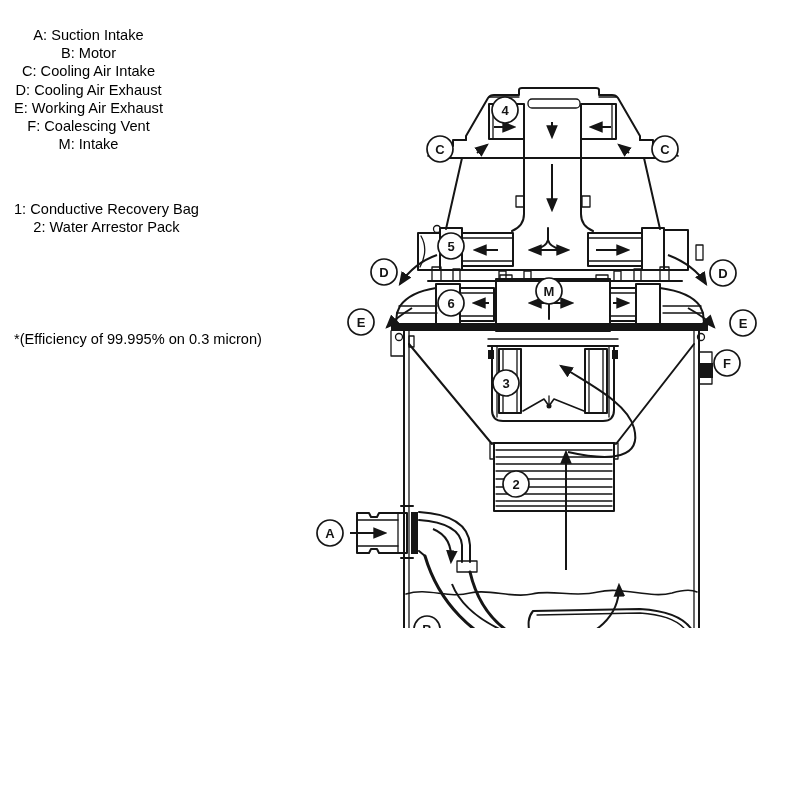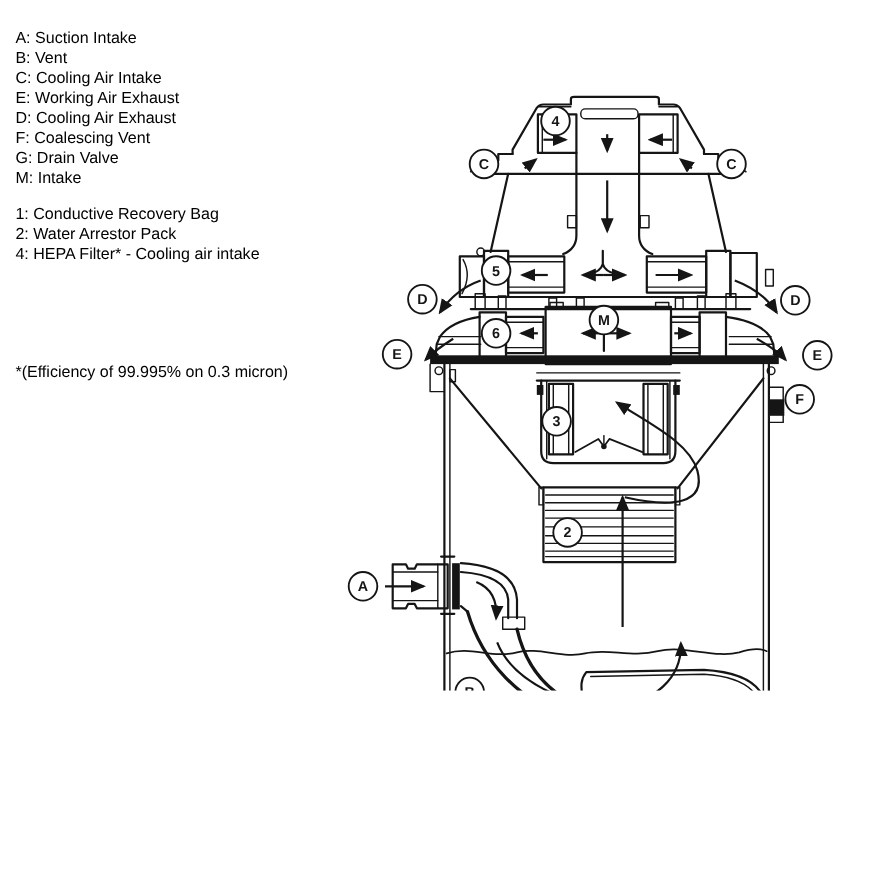--- a/index.html
+++ b/index.html
@@ -1,52 +1,50 @@
 <!DOCTYPE html>
 <html><head>
 <meta charset="utf-8">
 <style>
   html,body{margin:0;padding:0;background:#fff;}
   #stage{position:relative;width:800px;height:628px;background:#ffffff;overflow:hidden;
-         font-family:"Liberation Sans",sans-serif;color:#000;}
+         font-family:"Liberation Sans",sans-serif;color:#000;text-align:center;}
   .legend-block{position:absolute;left:14px;font-size:14.6px;line-height:18.2px;
                 color:#000;white-space:nowrap;}
   #legend-letters{top:26px;}
-  #legend-numbers{top:186px;}
+  #legend-numbers{top:200px;}
   #legend-footnote{top:330px;}
   svg{position:absolute;left:0;top:0;}
   .ln{fill:none;stroke:#151515;stroke-width:2;stroke-linejoin:round;stroke-linecap:round;}
   .thin{stroke-width:1.3;}
   .mid{stroke-width:1.6;}
   .fat{stroke-width:3;}
   .solid{fill:#151515;stroke:none;}
   .co{fill:#ffffff;stroke:#151515;stroke-width:1.7;}
   .co-t{fill:#151515;stroke:none;font-family:"Liberation Sans",sans-serif;
         font-weight:bold;font-size:13px;text-anchor:middle;}
   .arrow{fill:none;stroke:#151515;stroke-width:2;stroke-linecap:butt;}
 </style>
 </head>
 <body>
 
 <div id="stage">
 
   <div id="legend-letters" class="legend-block">
     <div>A: Suction Intake</div>
-    <div>B: Vent</div>
+    <div>B: Motor</div>
     <div>C: Cooling Air Intake</div>
+    <div>D: Cooling Air Exhaust</div>
     <div>E: Working Air Exhaust</div>
-    <div>D: Cooling Air Exhaust</div>
     <div>F: Coalescing Vent</div>
-    <div>G: Drain Valve</div>
     <div>M: Intake</div>
   </div>
   <div id="legend-numbers" class="legend-block">
     <div>1: Conductive Recovery Bag</div>
     <div>2: Water Arrestor Pack</div>
-    <div>4: HEPA Filter* - Cooling air intake</div>
   </div>
   <div id="legend-footnote" class="legend-block">*(Efficiency of 99.995% on 0.3 micron)</div>
 
   <svg width="800" height="800" viewBox="0 0 800 800">
     <defs>
       <marker id="ah" markerUnits="userSpaceOnUse" markerWidth="14" markerHeight="12" refX="10" refY="5" orient="auto" viewBox="0 0 12 10">
         <path d="M0,0 L12,5 L0,10 z" fill="#151515"></path>
       </marker>
     </defs>
 

